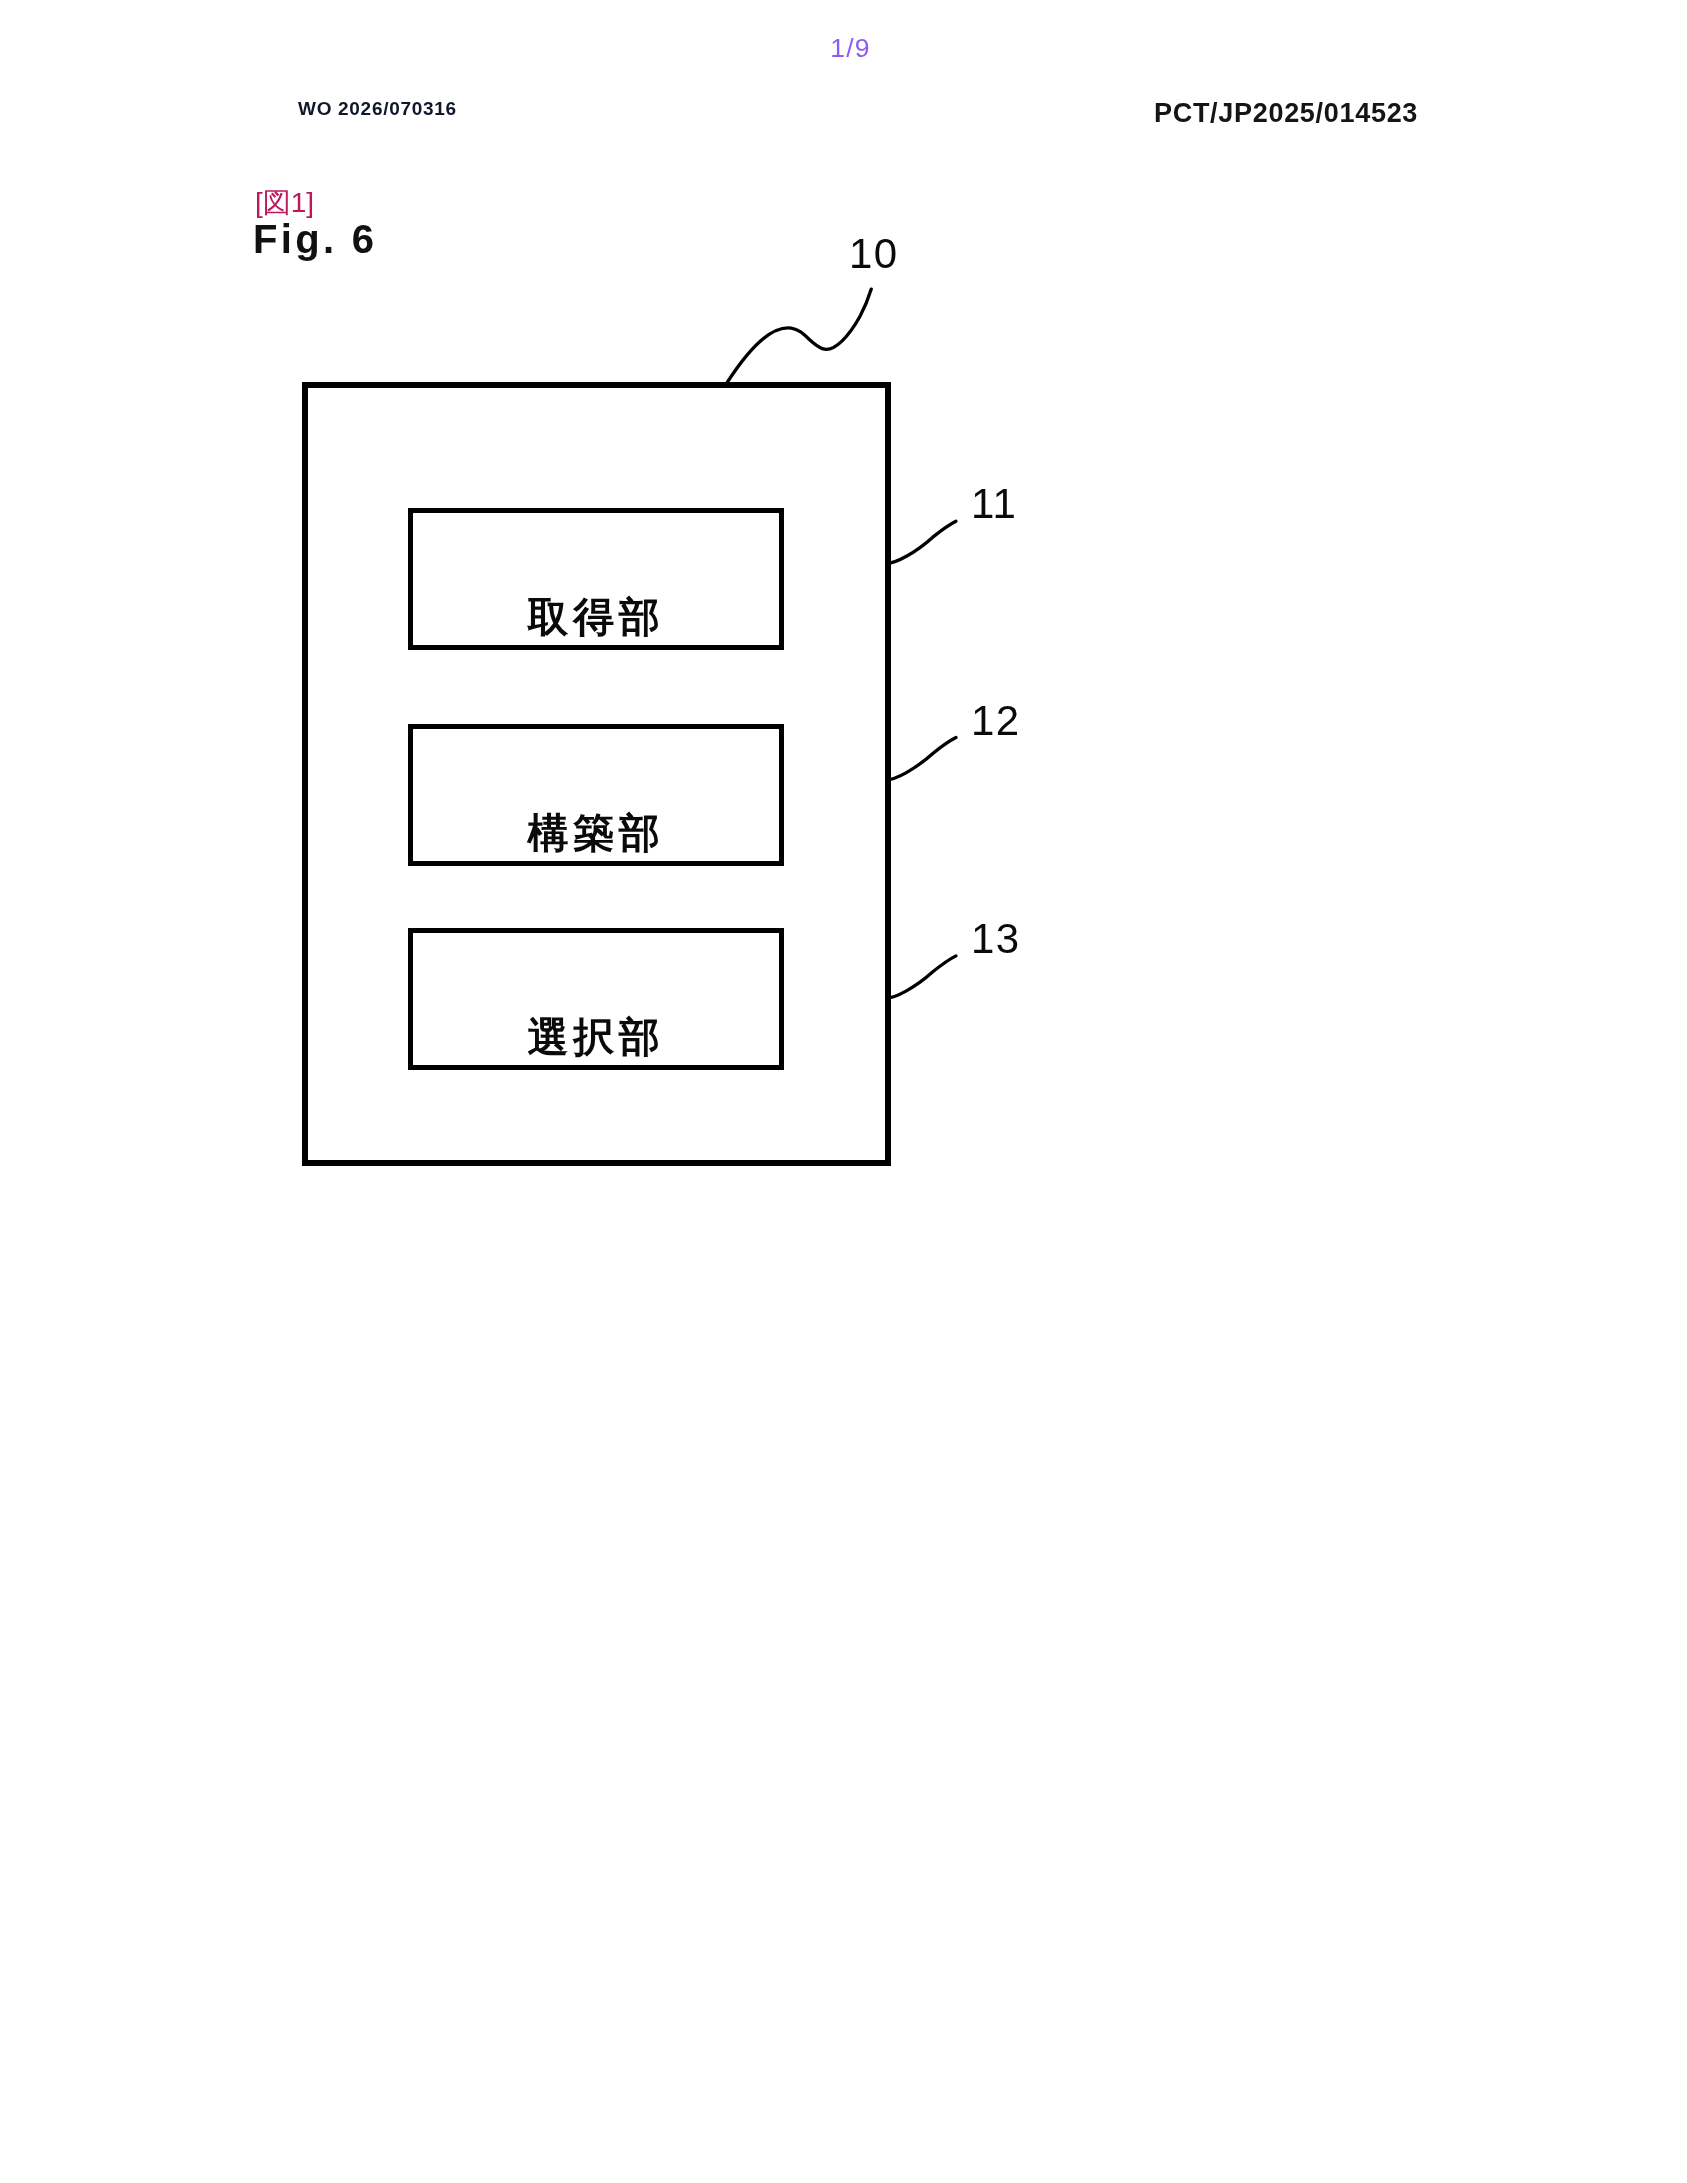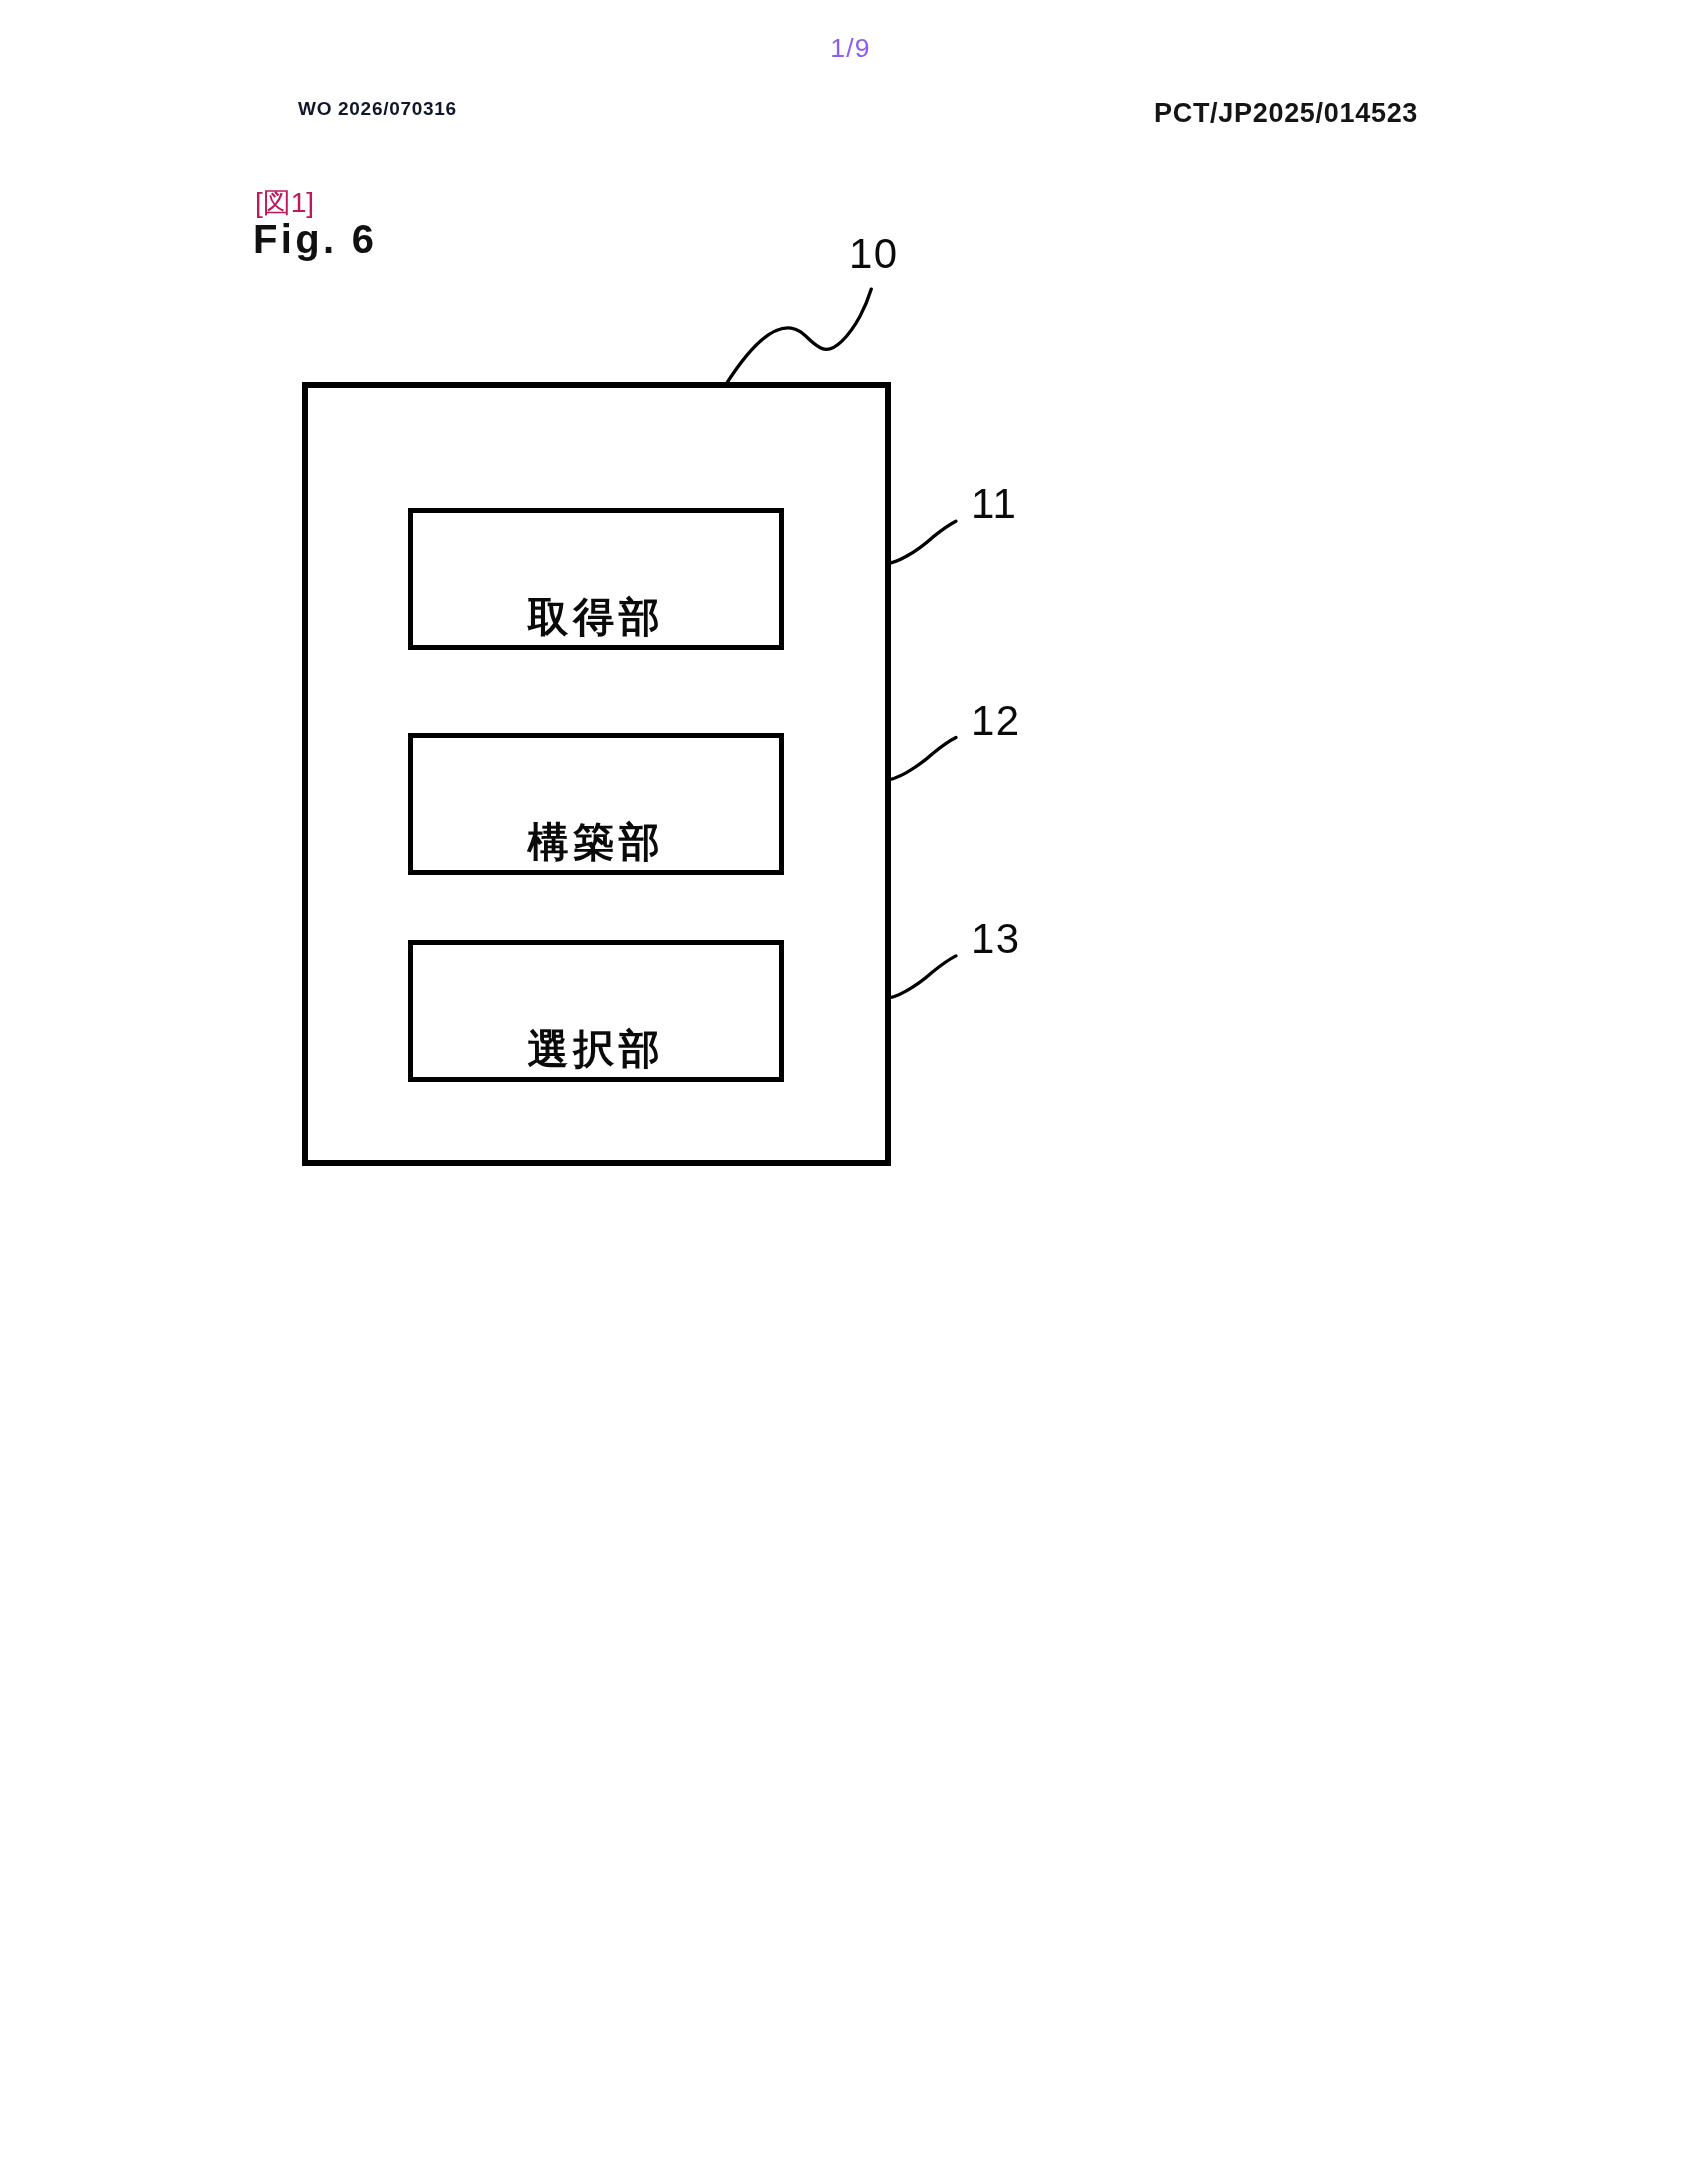--- a/index.html
+++ b/index.html
@@ -98,22 +98,22 @@
     justify-content: center;
   }
   .component-box .label {
     font-size: 41px;
     font-weight: 600;
     letter-spacing: 4.6px;
     color: #0a0a0a;
     white-space: nowrap;
   }
   #component-box-0 { top: 120px; }
-  #component-box-1 { top: 336px; margin-top: 9px; }
-  #component-box-2 { top: 552px; font-family: Liberation Mono, monospace; }
+  #component-box-1 { top: 336px; }
+  #component-box-2 { top: 540px; font-family: Liberation Mono, monospace; }
   .ref-label {
     position: absolute;
     font-size: 42px;
     font-weight: 500;
     color: #0a0a0a;
     letter-spacing: 1.3px;
   }
   #ref-10 { left: 849px; top: 230px; }
   #ref-11 { left: 971px; top: 480px; }
   #ref-12 { left: 971px; top: 697px; }

